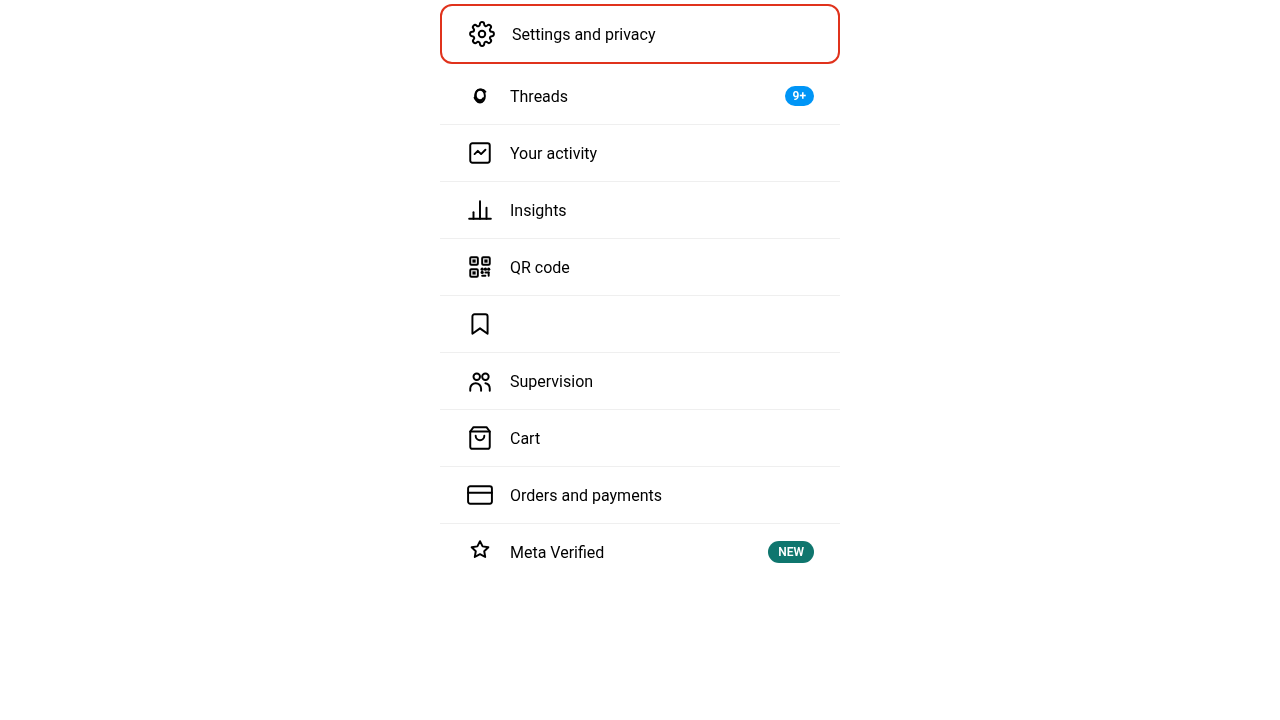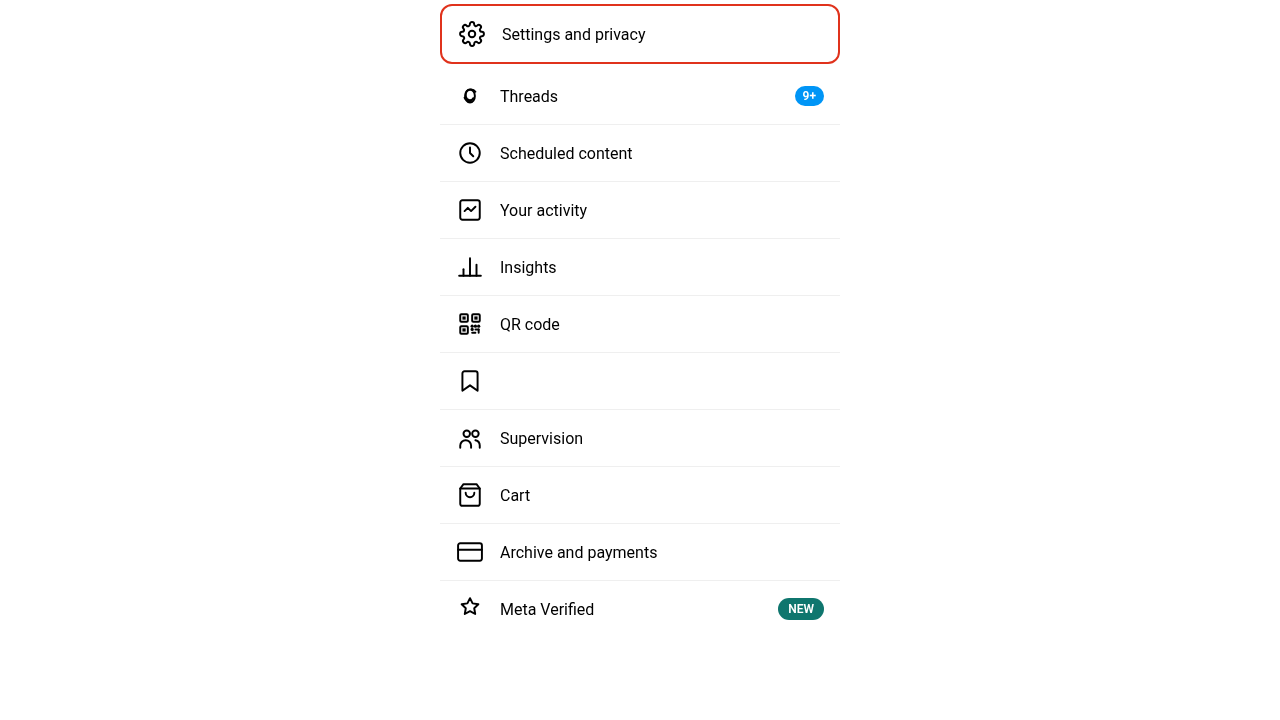--- a/index.html
+++ b/index.html
@@ -20,21 +20,21 @@
 
     .menu-container {
       width: 400px;
       margin-top: 0;
       background: #ffffff;
     }
 
     .menu-item {
       display: flex;
       align-items: center;
-      padding: 14px 16px;
+      padding: 14px 26px;
       cursor: pointer;
       position: relative;
       border-bottom: 1px solid #efefef;
       text-decoration: none;
       color: inherit;
     }
 
     .menu-item:last-child {
       border-bottom: none;
     }
@@ -105,29 +105,20 @@
         <path d="M12 2C6.48 2 2 6.48 2 12s4.48 10 10 10 10-4.48 10-10S17.52 2 12 2z" stroke="none" fill="none"></path>
         <path d="M17 8c-1-1.5-2.5-2-4-2-3 0-5 2-5 5 0 1.5.5 2.8 1.4 3.7C10.3 15.5 11.1 16 12 16c1.5 0 2.5-.8 3-2" stroke="#000" stroke-width="1.8" fill="none"></path>
         <path d="M7 13.5c.5 1.5 1.5 2.5 3 3 1 .3 2 .3 3-.1" stroke="#000" stroke-width="1.8" fill="none"></path>
         <ellipse cx="12" cy="12" rx="4.5" ry="6" stroke="#000" stroke-width="1.8" fill="none"></ellipse>
       </svg>
     </span>
     <span class="label">Threads</span>
     <span class="badge badge-blue">9+</span>
   </div>
 
-  <div class="menu-item">
-    <span class="icon">
-      <svg viewBox="0 0 24 24" fill="none" stroke="#000" stroke-width="1.8" stroke-linecap="round" stroke-linejoin="round">
-        <circle cx="12" cy="12" r="9"></circle>
-        <polyline points="12 7 12 12 15 15"></polyline>
-      </svg>
-    </span>
-    <span class="label">Scheduled content</span>
-  </div>
 
   <div class="menu-item">
     <span class="icon">
       <svg viewBox="0 0 24 24" fill="none" stroke="#000" stroke-width="1.8" stroke-linecap="round" stroke-linejoin="round">
         <rect x="3" y="3" width="18" height="18" rx="2"></rect>
         <polyline points="7 13 10 10 13 13 17 9"></polyline>
       </svg>
     </span>
     <span class="label">Your activity</span>
   </div>
@@ -197,21 +188,21 @@
     <span class="label">Cart</span>
   </div>
 
   <div class="menu-item">
     <span class="icon">
       <svg viewBox="0 0 24 24" fill="none" stroke="#000" stroke-width="1.8" stroke-linecap="round" stroke-linejoin="round">
         <rect x="1" y="4" width="22" height="16" rx="2" ry="2"></rect>
         <line x1="1" y1="10" x2="23" y2="10"></line>
       </svg>
     </span>
-    <span class="label">Archive and payments</span>
+    <span class="label">Orders and payments</span>
   </div>
 
   <div class="menu-item">
     <span class="icon">
       <svg viewBox="0 0 24 24" fill="none" stroke="#000" stroke-width="1.8" stroke-linecap="round" stroke-linejoin="round">
         <path d="M12 2l2.4 4.8 5.3.8-3.8 3.7.9 5.3L12 14l-4.8 2.6.9-5.3L4.3 7.6l5.3-.8z"></path>
       </svg>
     </span>
     <span class="label">Meta Verified</span>
     <span class="badge badge-blue-new">NEW</span>

